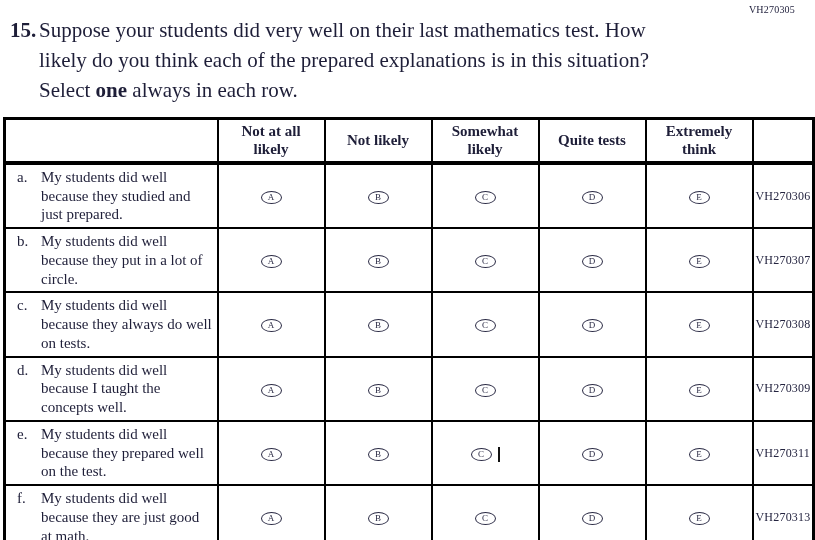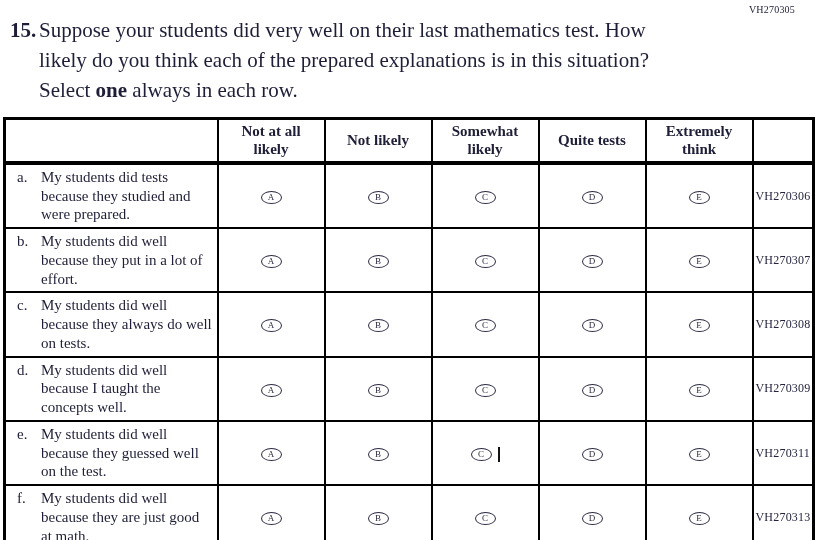--- a/index.html
+++ b/index.html
@@ -116,35 +116,35 @@
       <th>Quite tests</th>
       <th>Extremely think</th>
       <th></th>
     </tr>
   </thead>
   <tbody>
     <tr>
       <td class="stmt">
           <div class="stmt-inner">
             <span class="row-letter">a.</span>
-            <span class="row-text">My students did tests because they studied and were prepared.</span>
+            <span class="row-text">My students did well because they studied and just prepared.</span>
           </div>
         </td>
       <td class="opt"><span class="bubble">A</span></td>
       <td class="opt"><span class="bubble">B</span></td>
       <td class="opt"><span class="bubble">C</span></td>
       <td class="opt"><span class="bubble">D</span></td>
       <td class="opt"><span class="bubble">E</span></td>
       <td class="code">VH270306</td>
     </tr>
     <tr>
       <td class="stmt">
           <div class="stmt-inner">
             <span class="row-letter">b.</span>
-            <span class="row-text">My students did well because they put in a lot of effort.</span>
+            <span class="row-text">My students did well because they put in a lot of circle.</span>
           </div>
         </td>
       <td class="opt"><span class="bubble">A</span></td>
       <td class="opt"><span class="bubble">B</span></td>
       <td class="opt"><span class="bubble">C</span></td>
       <td class="opt"><span class="bubble">D</span></td>
       <td class="opt"><span class="bubble">E</span></td>
       <td class="code">VH270307</td>
     </tr>
     <tr>
@@ -172,21 +172,21 @@
       <td class="opt"><span class="bubble">B</span></td>
       <td class="opt"><span class="bubble">C</span></td>
       <td class="opt"><span class="bubble">D</span></td>
       <td class="opt"><span class="bubble">E</span></td>
       <td class="code">VH270309</td>
     </tr>
     <tr>
       <td class="stmt">
           <div class="stmt-inner">
             <span class="row-letter">e.</span>
-            <span class="row-text">My students did well because they guessed well on the test.</span>
+            <span class="row-text">My students did well because they prepared well on the test.</span>
           </div>
         </td>
       <td class="opt"><span class="bubble">A</span></td>
       <td class="opt"><span class="bubble">B</span></td>
       <td class="opt"><span class="bubble">C</span><span class="cursor"></span></td>
       <td class="opt"><span class="bubble">D</span></td>
       <td class="opt"><span class="bubble">E</span></td>
       <td class="code">VH270311</td>
     </tr>
     <tr>

